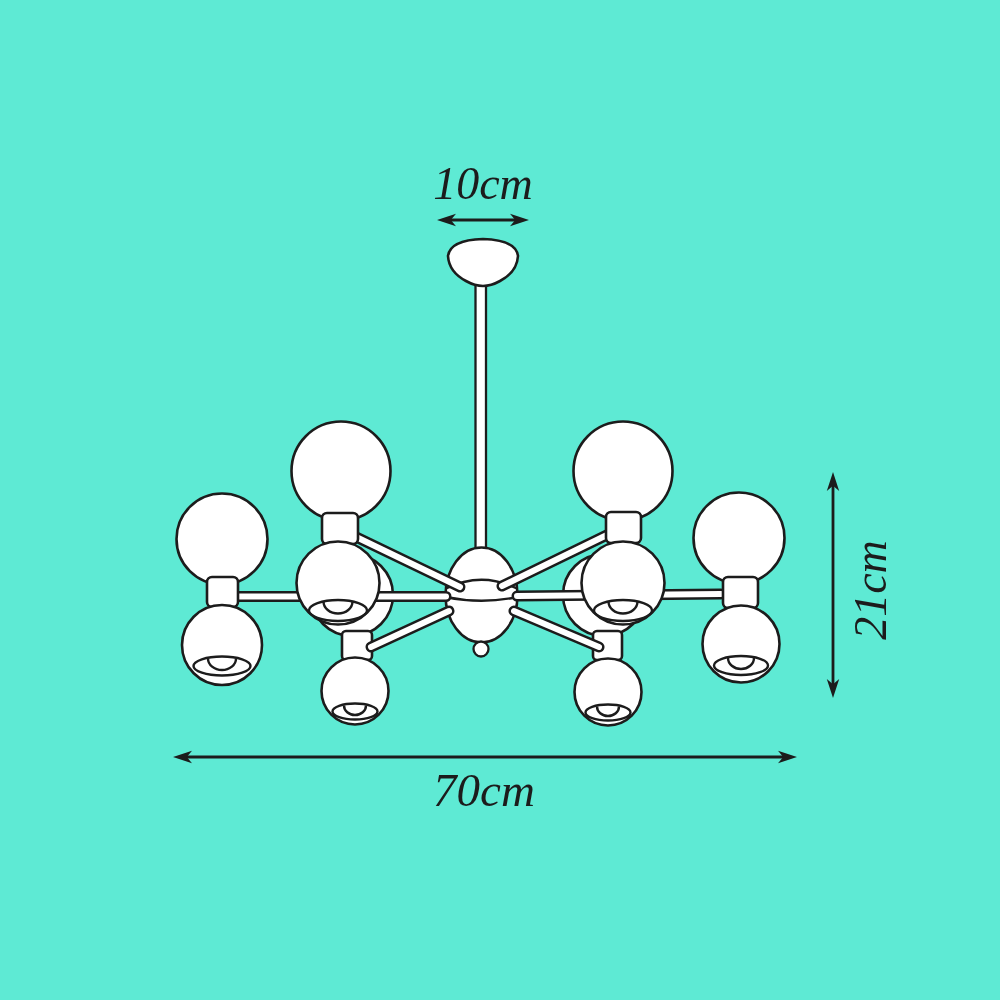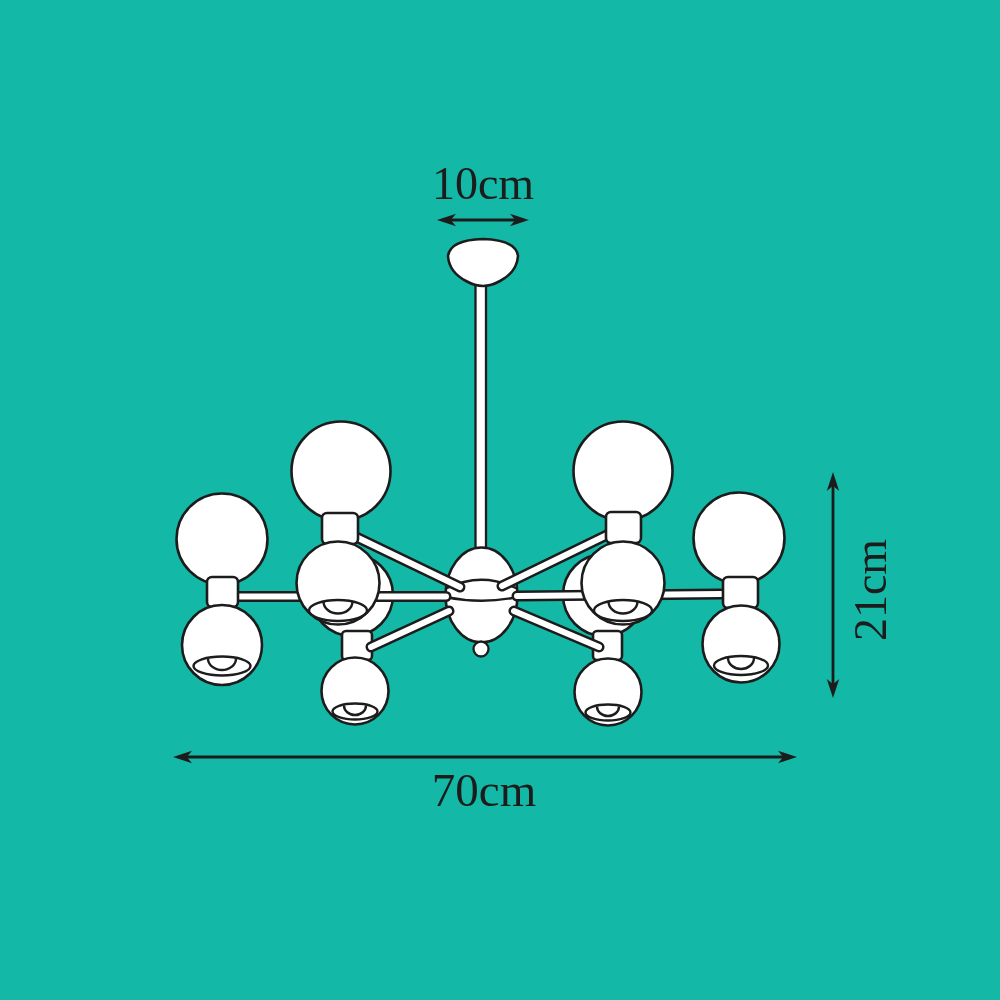--- a/index.html
+++ b/index.html
@@ -5,22 +5,23 @@
   html, body {
     margin: 0;
     padding: 0;
     background: #ffffff;
     font-family: "Liberation Serif", "DejaVu Serif", serif;
   }
   #stage {
     position: relative;
     width: 1000px;
     height: 1000px;
-    background: #14b8a6;
+    background: #5eead4;
     overflow: hidden;
+    font-style: italic;
   }
   svg { display: block; }
   .outline {
     fill: #ffffff;
     stroke: #1c1c1c;
     stroke-width: 2.6;
   }
   .thin-outline {
     fill: #ffffff;
     stroke: #1c1c1c;

